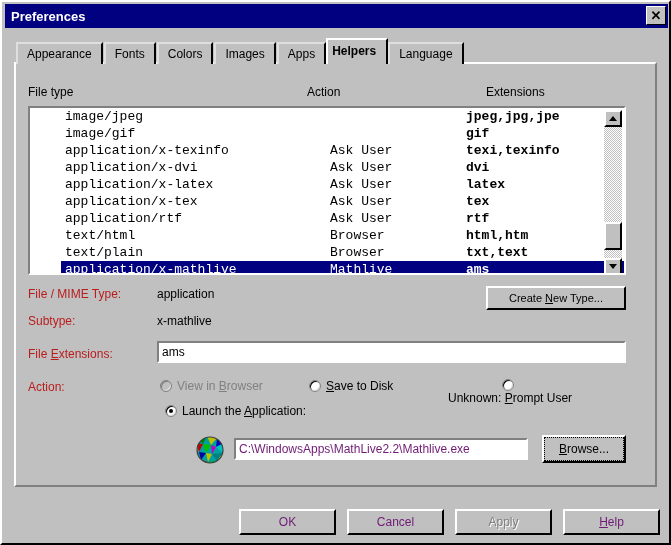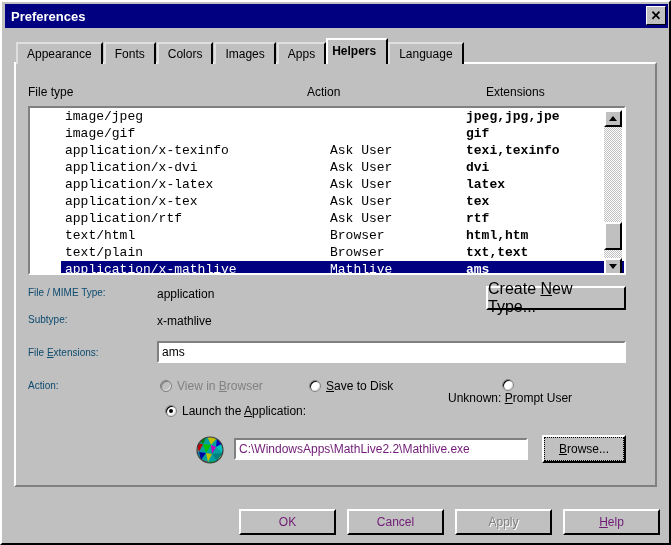--- a/index.html
+++ b/index.html
@@ -206,22 +206,22 @@
     border-top: 2px solid #ffffff;
     border-left: 2px solid #ffffff;
     border-right: 2px solid #000000;
     border-bottom: 2px solid #000000;
     cursor: default;
   }
 
   
   .flabel {
     position: absolute;
-    font-size: 10px;
-    color: #0c4a6e;
+    font-size: 12px;
+    color: #b91c1c;
   }
   .fvalue {
     position: absolute;
     font-size: 12px;
     color: #000000;
   }
   #lbl-mime  { left: 26px; top: 285px; }
   #val-mime  { left: 155px; top: 285px; }
   #lbl-sub   { left: 26px; top: 312px; }
   #val-sub   { left: 155px; top: 312px; }
@@ -249,21 +249,21 @@
     position: absolute;
     left: 484px; top: 284px;
     width: 140px; height: 24px;
     background: #c0c0c0;
     box-sizing: border-box;
     border-top: 2px solid #ffffff;
     border-left: 2px solid #ffffff;
     border-right: 2px solid #000000;
     border-bottom: 2px solid #000000;
     display: flex; align-items: center; justify-content: center;
-    font-size: 16px; color: #000000;
+    font-size: 11px; color: #000000;
     cursor: default;
   }
 
   
   .radio-item {
     position: absolute;
     display: flex;
     align-items: center;
     font-size: 12px;
     color: #000000;

